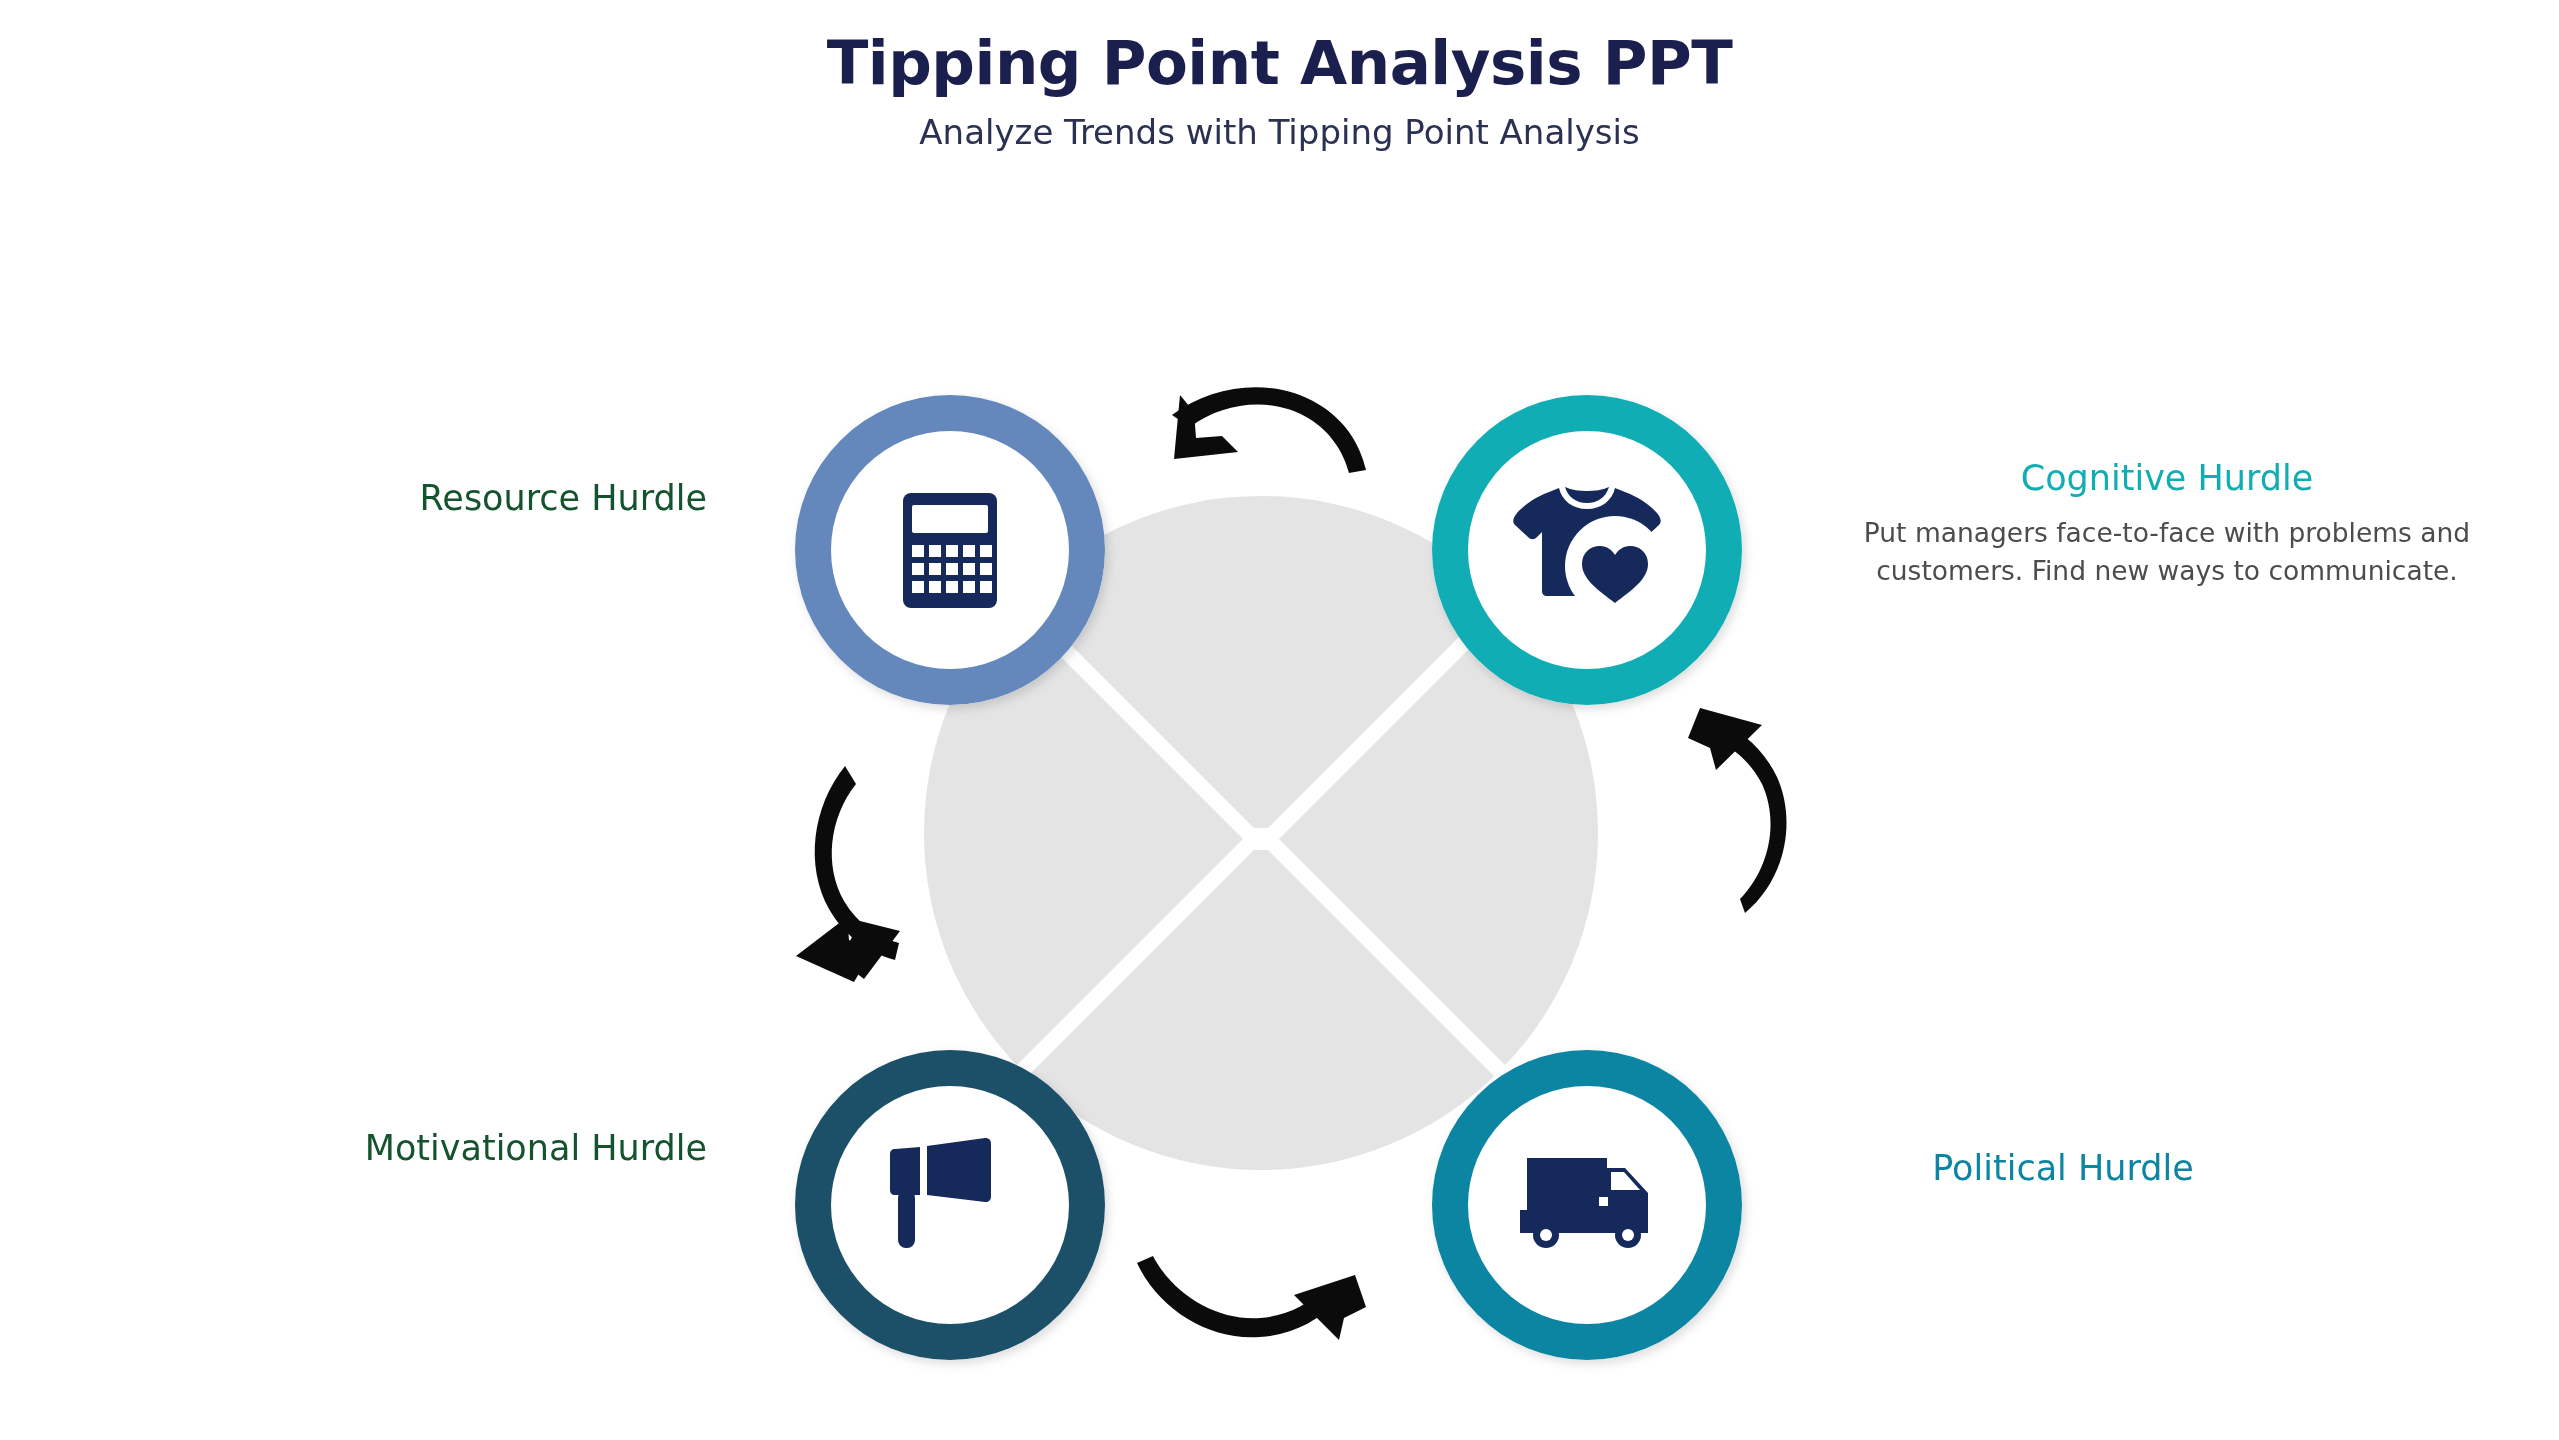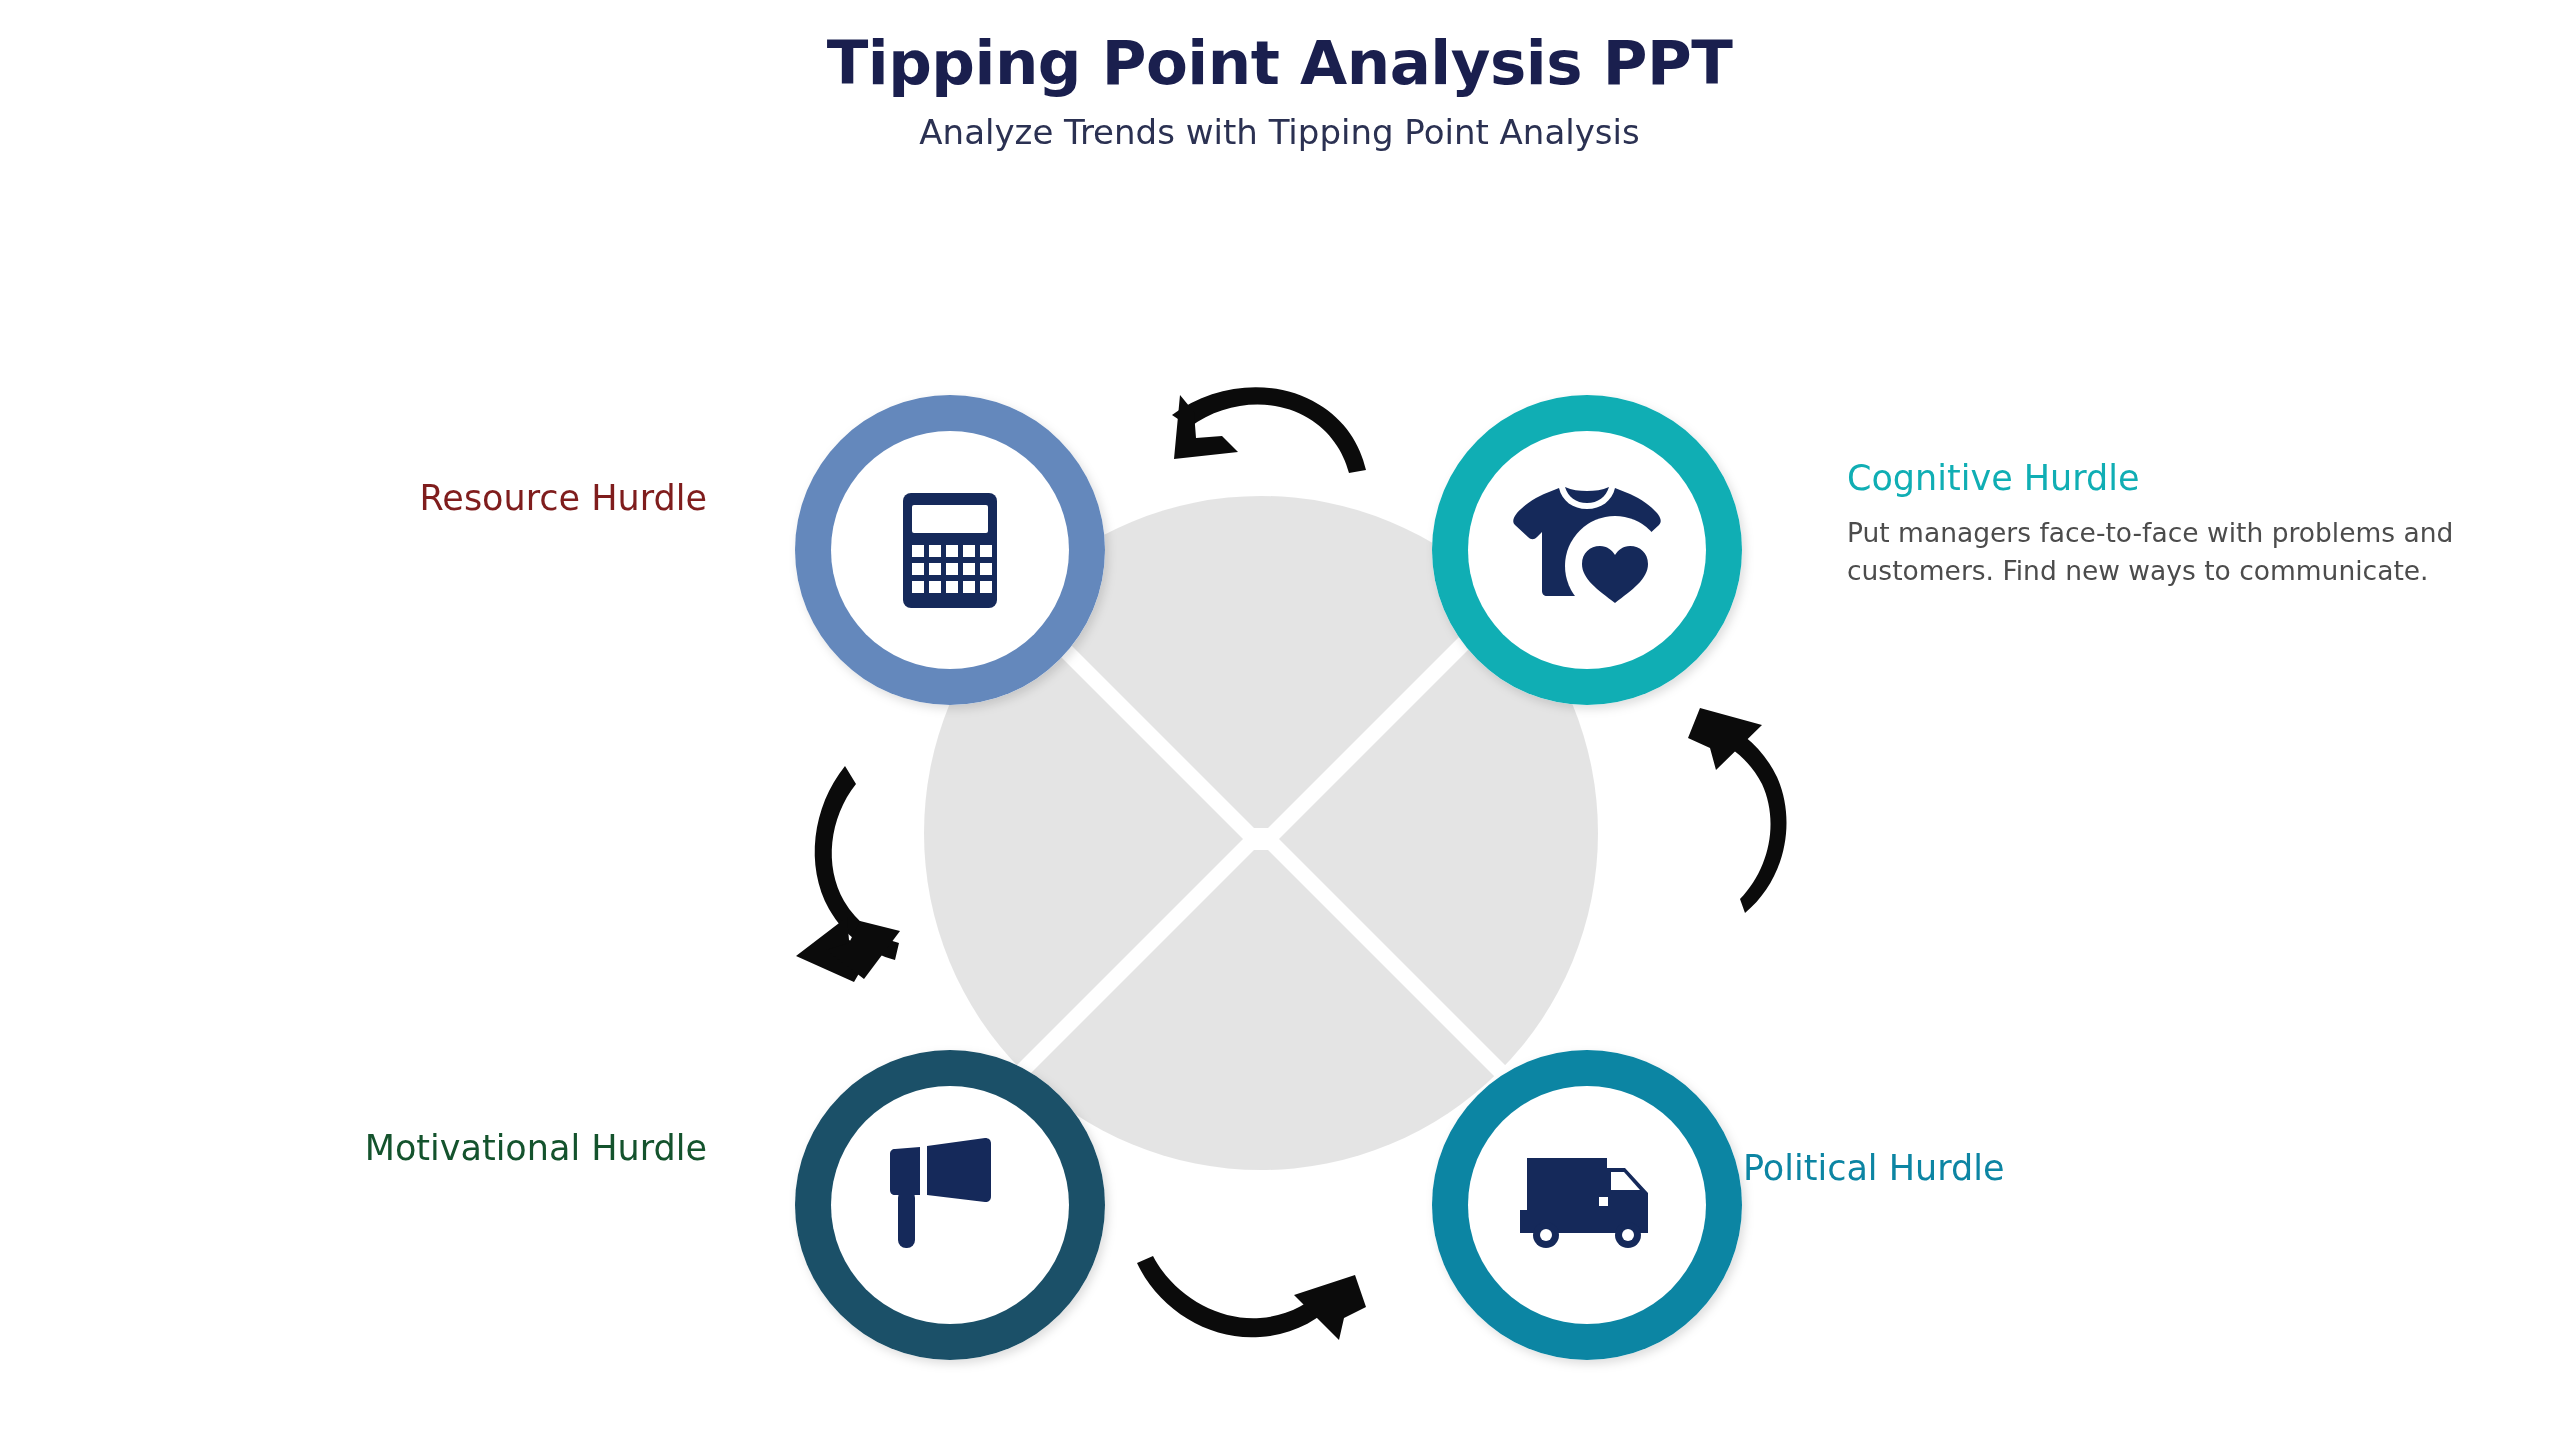--- a/index.html
+++ b/index.html
@@ -94,28 +94,28 @@
     line-height: 1.15;
   }
   .block p {
     margin: 0;
     font-size: 26.5px;
     font-weight: 400;
     line-height: 1.42;
     color: #4C4C4C;
   }
   .block.right-align { text-align: right; }
-  .block.left-align  { text-align: left; }
+  .block.left-align  { text-align: center; }
 
   #block-resource     { left: 70px;   top: 478px;  width: 637px; }
   #block-motivational { left: 125px;  top: 1128px; width: 582px; }
   #block-cognitive    { left: 1847px; top: 458px;  width: 640px; }
   #block-political    { left: 1743px; top: 1148px; width: 640px; }
 
-  #block-resource h3     { color: #7f1d1d; }
+  #block-resource h3     { color: #14532d; }
   #block-cognitive h3    { color: #10AEB4; }
   #block-motivational h3 { color: #14532d; }
   #block-political h3    { color: #0C85A3; }
 </style>
 </head>
 <body>
 
 <div id="header">
   <h1 id="page-title">Tipping Point Analysis PPT</h1>
   <div id="page-subtitle">Analyze Trends with Tipping Point Analysis</div>

